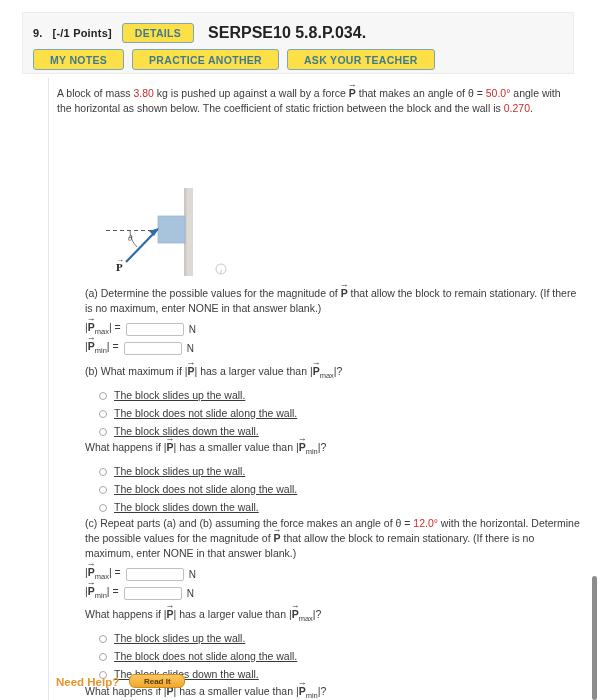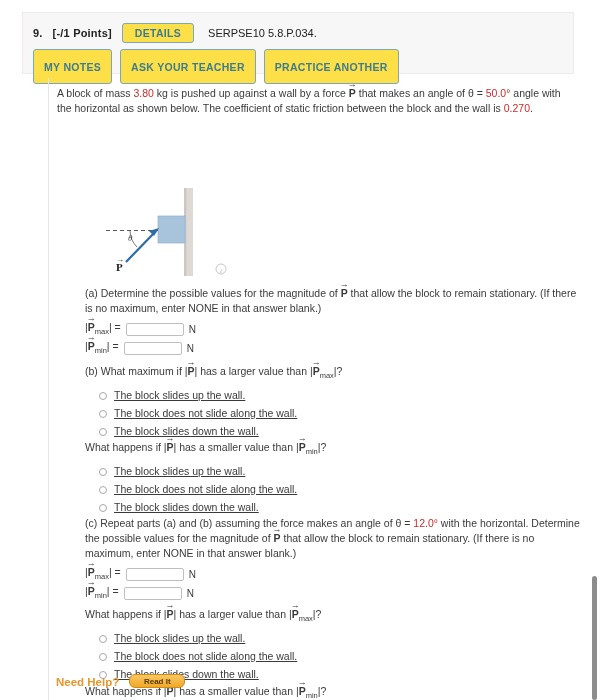--- a/index.html
+++ b/index.html
@@ -37,22 +37,22 @@
     gap: 10px;
   }
   .q-number {
     font-size: 11px;
     font-weight: bold;
     color: #222;
     letter-spacing: .2px;
     white-space: nowrap;
   }
   .q-code {
-    font-size: 11px;
-    font-weight: normal;
+    font-size: 16px;
+    font-weight: bold;
     color: #222;
     white-space: nowrap;
     margin-left: 4px;
   }
   .btn-outline {
     display: inline-flex;
     align-items: center;
     justify-content: center;
     height: 20px;
     padding: 0 12px;
@@ -68,22 +68,22 @@
     box-sizing: border-box;
   }
   .hdr-row2 {
     position: absolute;
     left: 10px;
     top: 36px;
     display: flex;
     gap: 8px;
   }
   .hdr-row2 .btn-outline {
-    height: 35px;
-    padding: 0 10px;
+    height: 21px;
+    padding: 0 16px;
   }
 
   
   .content {
     position: absolute;
     left: 48px;
     top: 78px;
     width: 526px;
     height: 622px;
     border-left: 1px solid #e6e6e6;
@@ -249,22 +249,22 @@
 
 <div class="header-panel">
   <div class="hdr-row1">
     <span class="q-number">9.</span>
     <span class="q-number">[-/1 Points]</span>
     <span class="btn-outline">DETAILS</span>
     <span class="q-code">SERPSE10 5.8.P.034.</span>
   </div>
   <div class="hdr-row2">
     <span class="btn-outline">MY NOTES</span>
+    <span class="btn-outline">PRACTICE ANOTHER</span>
     <span class="btn-outline">ASK YOUR TEACHER</span>
-    <span class="btn-outline">PRACTICE ANOTHER</span>
   </div>
 </div>
 
 <div class="content">
 
   <div class="prob-text">
     <span>A block of mass </span><span class="red">3.80</span><span> kg is pushed up against a wall by a force </span><span class="vec-arrow"><span class="arw">→</span><span>P</span></span><span> that makes an angle of </span><span>θ</span><span> = </span><span class="red">50.0°</span><span> angle with the horizontal as shown below. The coefficient of static friction between the block and the wall is </span><span class="red">0.270</span><span>.</span>
   </div>
 
   <div class="figure">

